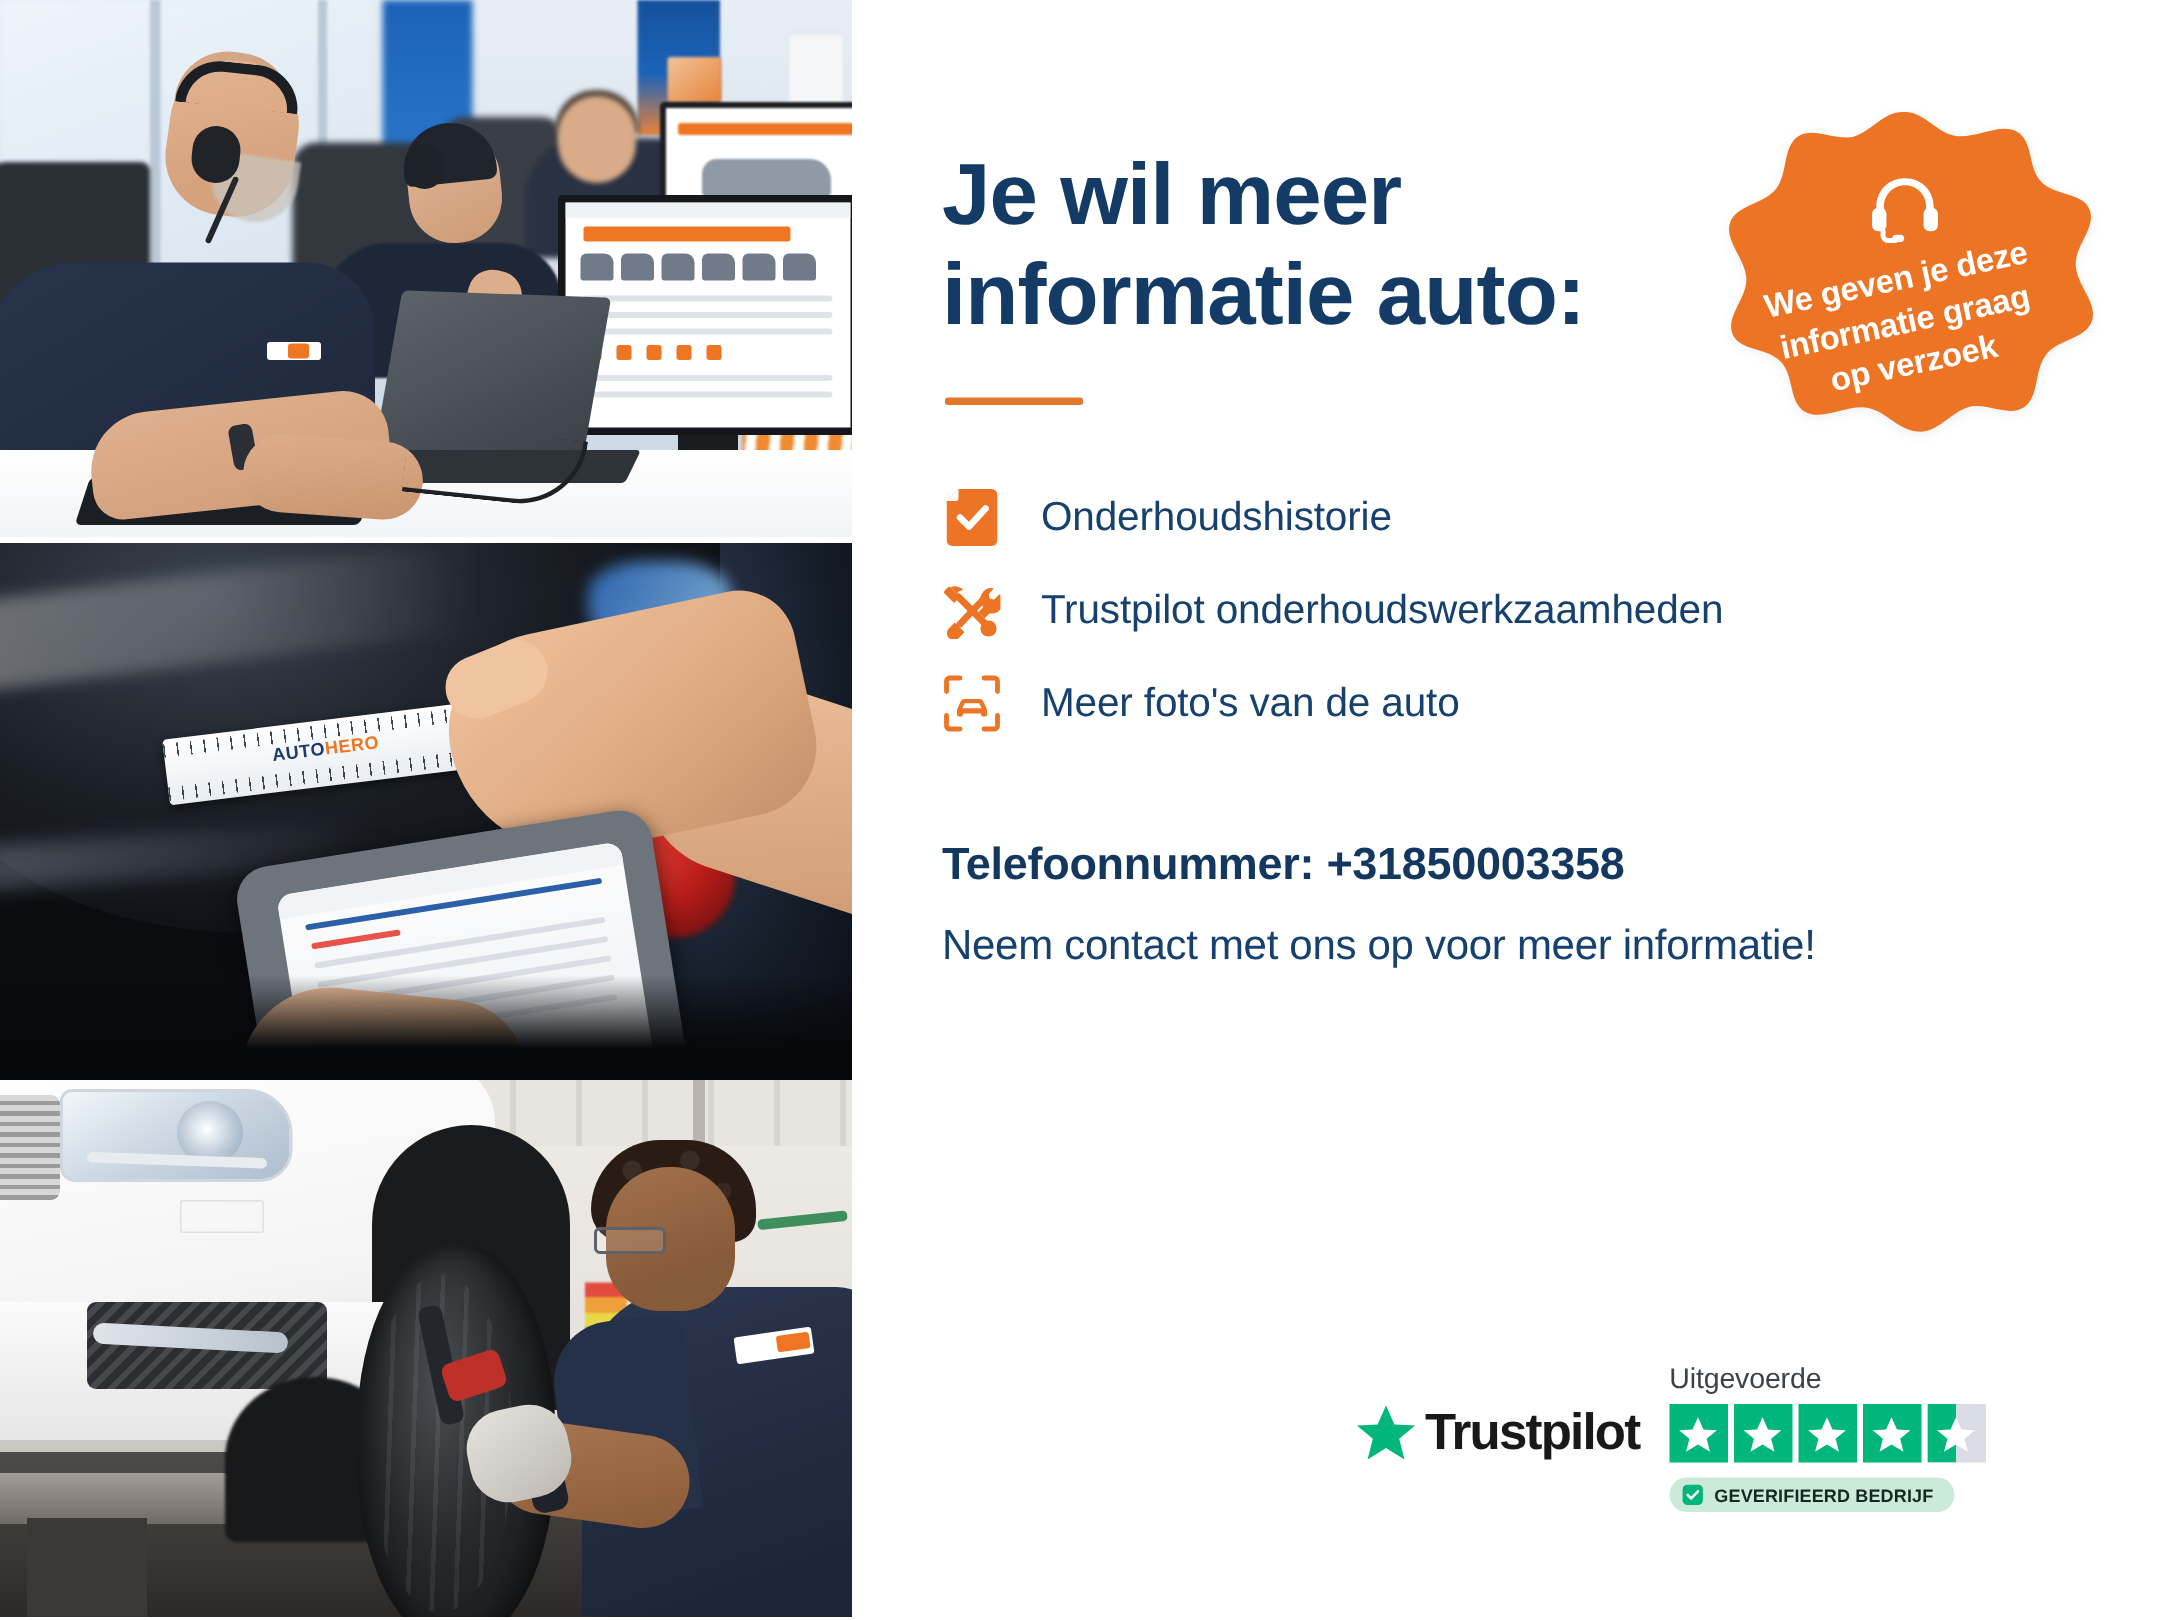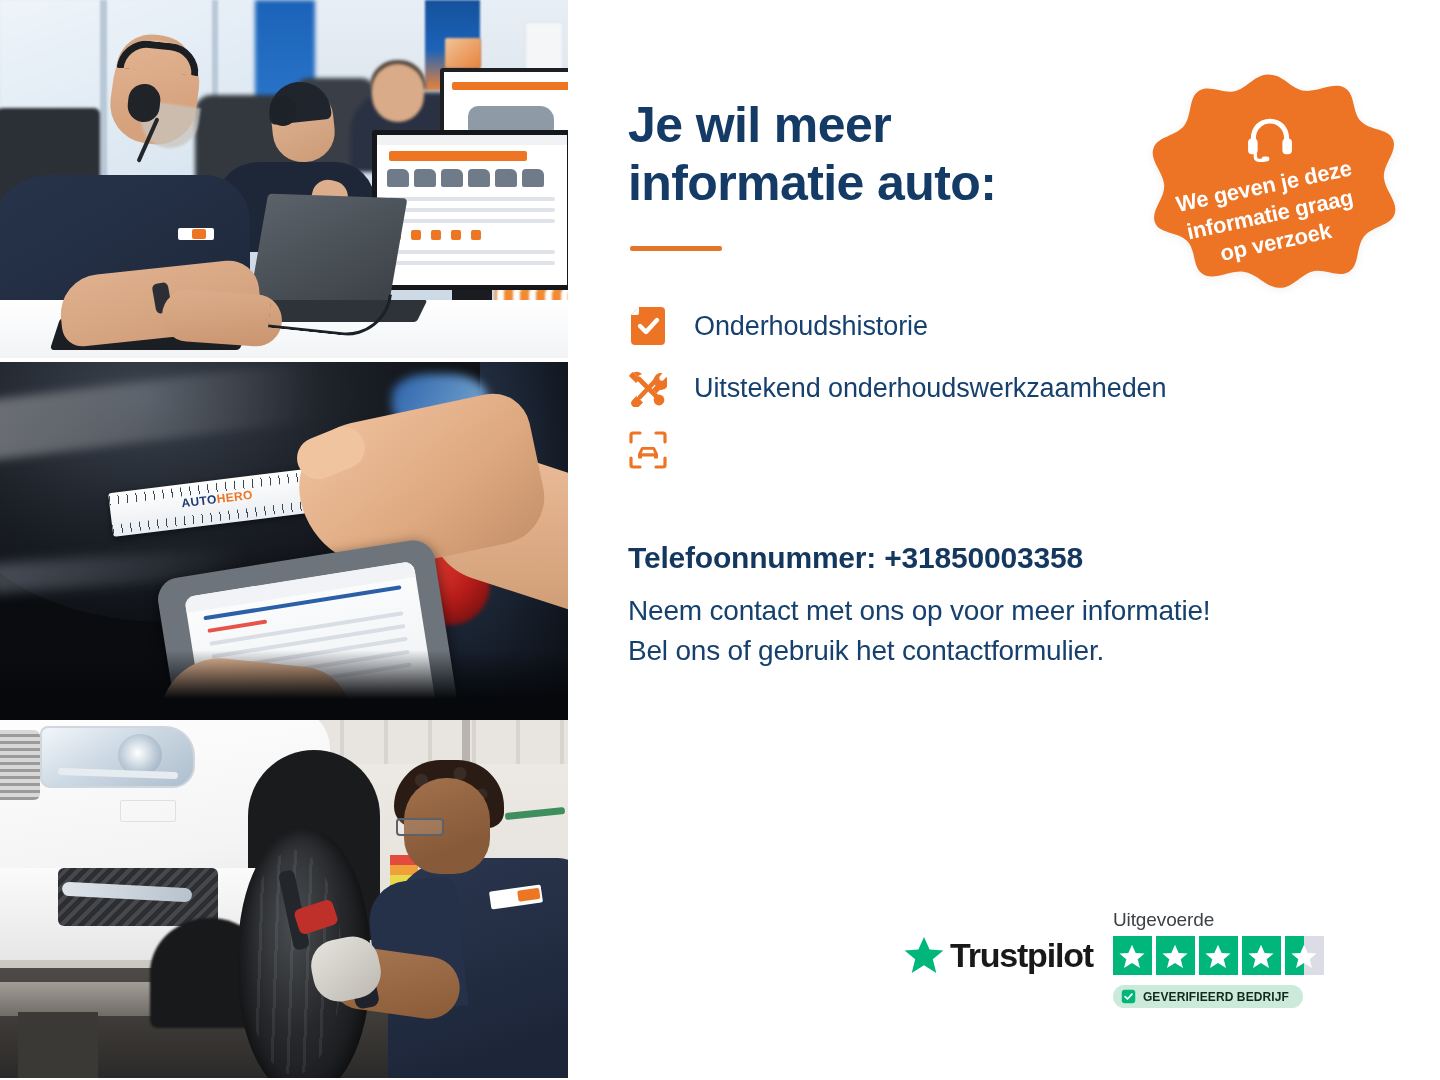--- a/index.html
+++ b/index.html
@@ -503,21 +503,21 @@
   }
 
   
   .content {
     position: relative;
     flex: 1 1 auto;
     padding: 96px 60px 0 60px;
   }
 
   .heading {
-    font-size: 50px;
+    font-size: 58px;
     line-height: 1.16;
     font-weight: 700;
     color: #143a66;
     letter-spacing: -0.6px;
     max-width: 520px;
   }
 
   .divider {
     width: 92px;
     height: 5px;
@@ -836,46 +836,46 @@
               <line x1="10" y1="10" x2="29" y2="29"></line>
               <line x1="28" y1="10" x2="11" y2="28"></line>
             </g>
             <path d="M4 3 L11 10 L7 14 L0 7 A9 9 0 0 1 4 3 Z" fill="#ED7424"></path>
             <path d="M10.5 9.5 L4.5 3.5 a8 8 0 0 1 8 1 l0.6 0.6 -3.4 1.4 -0.4 3.3 z" fill="#ED7424"></path>
             <circle cx="30" cy="31" r="5.4" fill="#ED7424"></circle>
             <path d="M33.5 4.2 a7.6 7.6 0 0 0 -7 12.6 l-3.2 3.2 4.2 4.2 3.3 -3.3 a7.6 7.6 0 0 0 6.6 -12.8 l-3.6 3.6 -3.1 -0.5 -0.5 -3.1 z" fill="#ED7424"></path>
             <path d="M7.5 27 l-4 4 a4.6 4.6 0 0 0 6.5 6.5 l4 -4 z" fill="#ED7424"></path>
           </svg>
         </span>
-        <span class="feature-label">Uitstekend onderhoudswerkzaamheden</span>
+        <span class="feature-label">Trustpilot onderhoudswerkzaamheden</span>
       </li>
 
 
       <li class="feature-item">
         <span class="feature-icon">
           <svg width="38" height="38" viewBox="0 0 38 38" aria-hidden="true">
             <g stroke="#ED7424" stroke-width="3.2" fill="none" stroke-linecap="round">
               <path d="M2 11 V4 A2 2 0 0 1 4 2 H11"></path>
               <path d="M27 2 H34 A2 2 0 0 1 36 4 V11"></path>
               <path d="M36 27 V34 A2 2 0 0 1 34 36 H27"></path>
               <path d="M11 36 H4 A2 2 0 0 1 2 34 V27"></path>
             </g>
             <path d="M9 23 l2.6 -5.6 a2.4 2.4 0 0 1 2.2 -1.4 h10.4 a2.4 2.4 0 0 1 2.2 1.4 L29 23 v3.4 a1.2 1.2 0 0 1 -1.2 1.2 h-1.6 a1.2 1.2 0 0 1 -1.2 -1.2 V25.6 H13 v0.8 a1.2 1.2 0 0 1 -1.2 1.2 h-1.6 A1.2 1.2 0 0 1 9 26.4 Z" fill="#ED7424"></path>
             <path d="M12.6 22.2 l1.6 -3.4 h9.6 l1.6 3.4 z" fill="#ffffff"></path>
           </svg>
         </span>
+        <span class="feature-label">Meer foto's van de auto</span>
       </li>
 
     </ul>
 
     <div class="contact-block">
       <div class="phone">Telefoonnummer: +31850003358</div>
       <div class="contact-lines">
         <span>Neem contact met ons op voor meer informatie!</span><br>
-        <span>Bel ons of gebruik het contactformulier.</span>
       </div>
     </div>
 
     <div class="badge-wrap">
       <svg class="badge-blob" viewBox="0 0 200 200" aria-hidden="true">
         <path fill="#ED7424" d="M100 2
           c10 0 16 11 26 12 s22-7 30-2 5 18 12 25 21 5 24 14 -8 18-7 28 11 18 8 27 -17 9-23 17 -3 21-11 26 -19-3-28 0 -15 13-25 12 -16-11-26-12 -22 7-30 2 -5-18-12-25 -21-5-24-14 8-18 7-28 -11-18-8-27 17-9 23-17 3-21 11-26 19 3 28 0 15-13 25-12 z"></path>
       </svg>
       <div class="badge-inner">
         <svg class="badge-headset" viewBox="0 0 48 48" aria-hidden="true">

